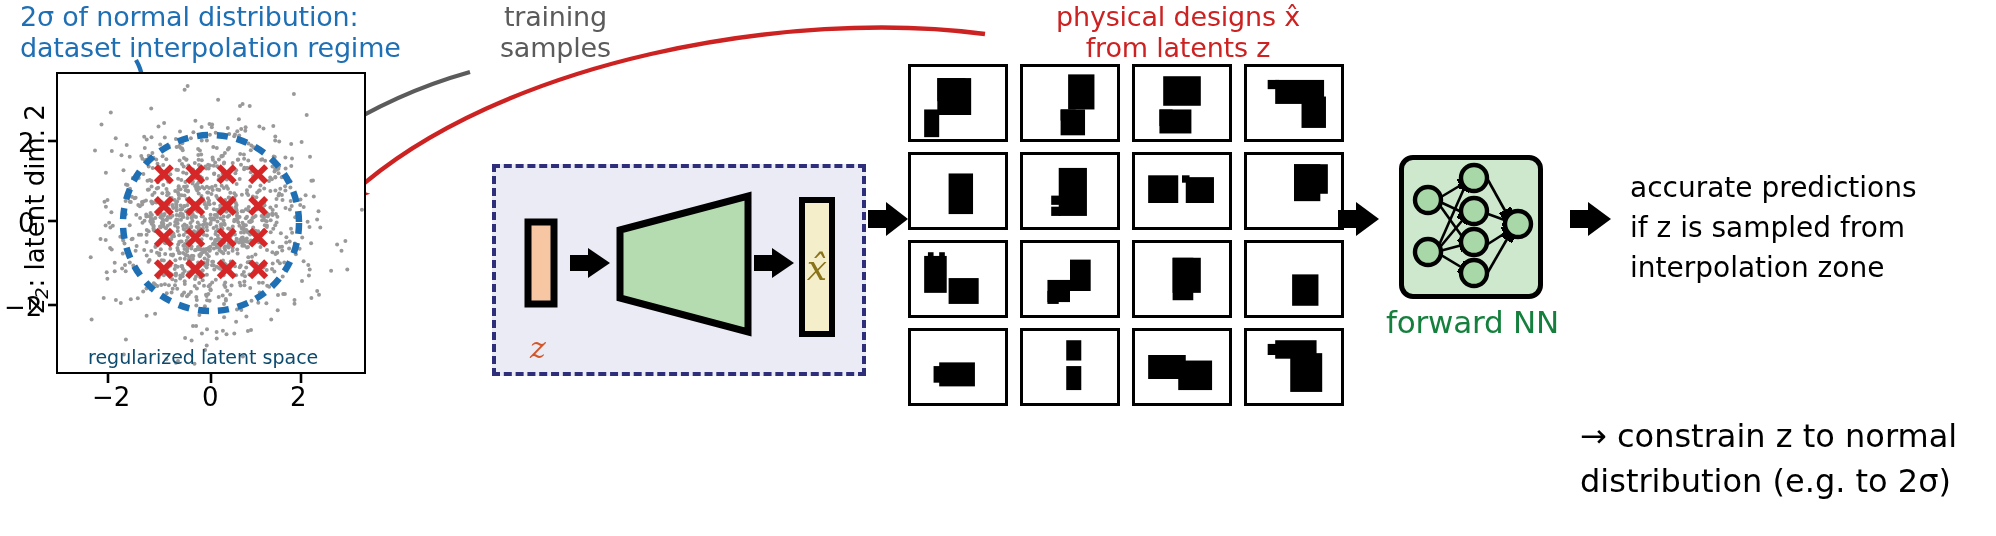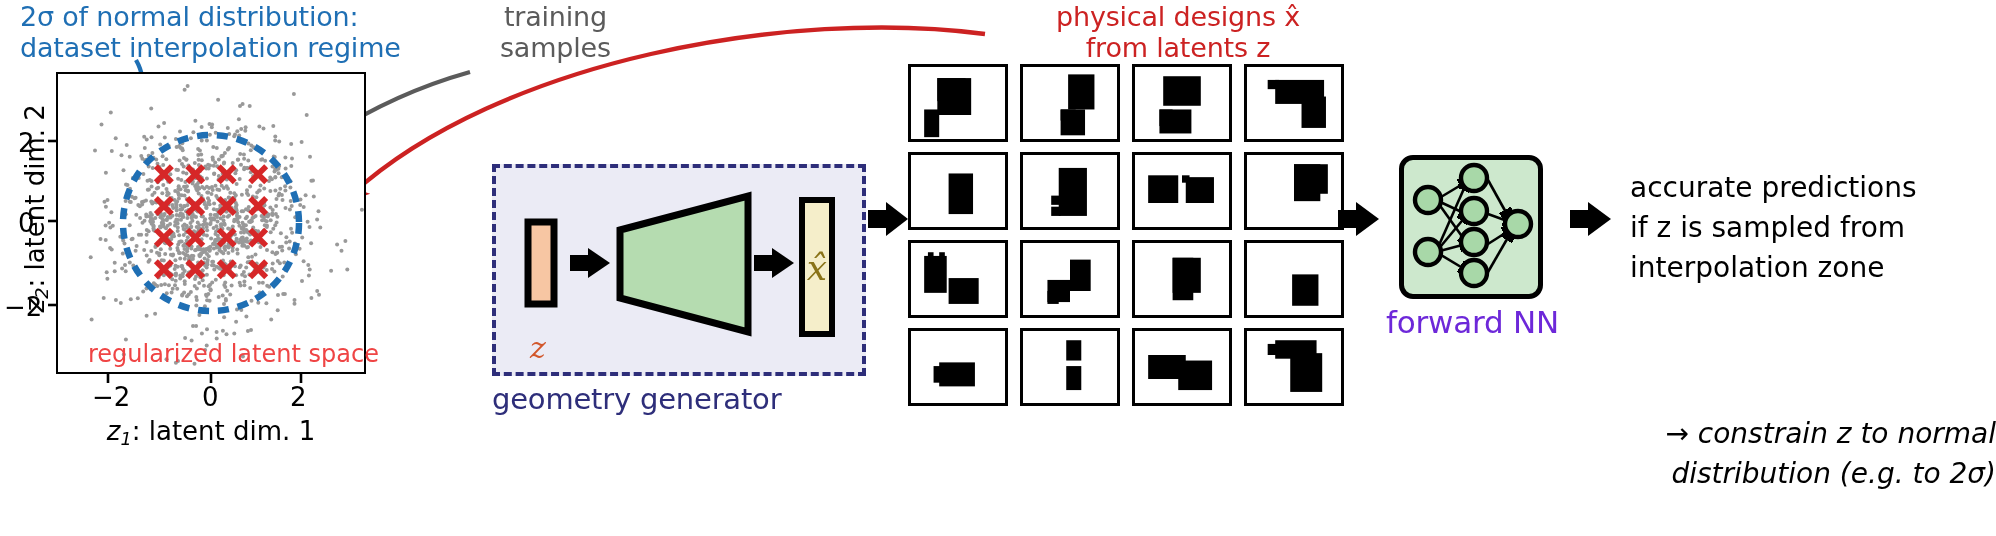--- a/index.html
+++ b/index.html
@@ -25,38 +25,38 @@
   .caption {
     font-size: 27px;
     line-height: 1.14;
     white-space: pre-line;
     letter-spacing: -0.2px;
   }
   .cap-blue   { color: #1f6fb4; }
   .cap-gray   { color: #5b5b5b; }
   .cap-red    { color: #cc2222; }
   .cap-navy   { color: #2e2e7a; }
-  .cap-green  { color: #6d28d9; }
+  .cap-green  { color: #15803d; }
 
   
   #scatter-panel { left: 56px; top: 72px; width: 310px; height: 302px; }
   #scatter-frame {
     position: absolute; inset: 0;
     border: 2.6px solid #000;
     background: #ffffff;
     box-sizing: border-box;
   }
   #scatter-svg { position: absolute; left: 0; top: 0; }
   .axis-label {
     font-size: 26px;
     color: #000;
     white-space: nowrap;
   }
   .tick-label { font-size: 26px; color: #000; }
-  .panel-note { font-size: 24px; color: #ef4444; white-space: nowrap; }
+  .panel-note { font-size: 19px; color: #0c4a6e; white-space: nowrap; }
   .ital { font-style: italic; }
   .sub { font-size: 0.68em; vertical-align: -0.28em; font-style: italic; }
 
   
   #generator-box {
     left: 492px; top: 164px; width: 374px; height: 212px;
     border: 4px dashed #2e2e7a;
     background: #ebebf5;
     box-sizing: border-box;
   }
@@ -92,26 +92,25 @@
   #right-text {
     left: 1630px; top: 168px; width: 366px;
     text-align: left;
     font-size: 28px;
     line-height: 1.42;
     color: #000;
     white-space: pre-line;
   }
   #bottom-text {
     left: 1580px; top: 414px; width: 416px;
-    text-align: right;
-    font-size: 28px;
+    text-align: left;
+    font-size: 32px;
     line-height: 1.42;
     color: #000;
     white-space: pre-line;
-    font-style: italic;
   }
 </style>
 </head>
 <body>
 
 <div id="figure">
 
   <div class="abs caption cap-blue" style="left:20px; top:2px;">2σ of normal distribution:
 dataset interpolation regime</div>
 
@@ -1334,25 +1333,20 @@
     <line x1="241" y1="0" x2="241" y2="9" stroke="#000" stroke-width="2.6"></line>
   </svg>
 
   <div class="abs" style="left:-64px; top:196px; width:200px; transform:rotate(-90deg);
                           text-align:center;">
     <span class="axis-label">
       <span class="ital">z</span><span class="sub">2</span><span>: latent dim. 2</span>
     </span>
   </div>
 
-  <div class="abs" style="left:56px; top:416px; width:310px; text-align:center;">
-    <span class="axis-label">
-      <span class="ital">z</span><span class="sub">1</span><span>: latent dim. 1</span>
-    </span>
-  </div>
 
   <div class="abs" id="generator-box">
     <svg width="366" height="204" viewBox="0 0 366 204">
 
       <rect x="32" y="54" width="26" height="82" fill="#f7c6a3" stroke="#000" stroke-width="7"></rect>
 
       <g>
         <rect x="74" y="87" width="20" height="16" fill="#000"></rect>
         <path d="M92,80 L114,95 L92,110 Z" fill="#000"></path>
       </g>
@@ -1362,21 +1356,20 @@
       <g>
         <rect x="258" y="87" width="20" height="16" fill="#000"></rect>
         <path d="M276,80 L298,95 L276,110 Z" fill="#000"></path>
       </g>
 
       <rect x="306" y="32" width="30" height="134" fill="#f5eeca" stroke="#000" stroke-width="6"></rect>
       <text x="321" y="112" font-family="DejaVu Serif, Liberation Serif, serif" font-size="36" font-style="italic" fill="#8a7318" text-anchor="middle">x̂</text>
     </svg>
   </div>
 
-  <div class="abs caption cap-navy" style="left:492px; top:383px; font-size:29px;">geometry generator</div>
 
   <div class="abs" style="left:530px; top:330px; font-size:30px; font-style:italic;
                           color:#d2562a; font-family:'DejaVu Serif','Liberation Serif',serif;">z</div>
 
   <svg class="abs" style="left:868px; top:196px;" width="40" height="50">
     <rect x="0" y="14" width="20" height="18" fill="#000"></rect>
     <path d="M18,6 L40,23 L18,40 Z" fill="#000"></path>
   </svg>
 
   <div class="abs" id="design-grid">

